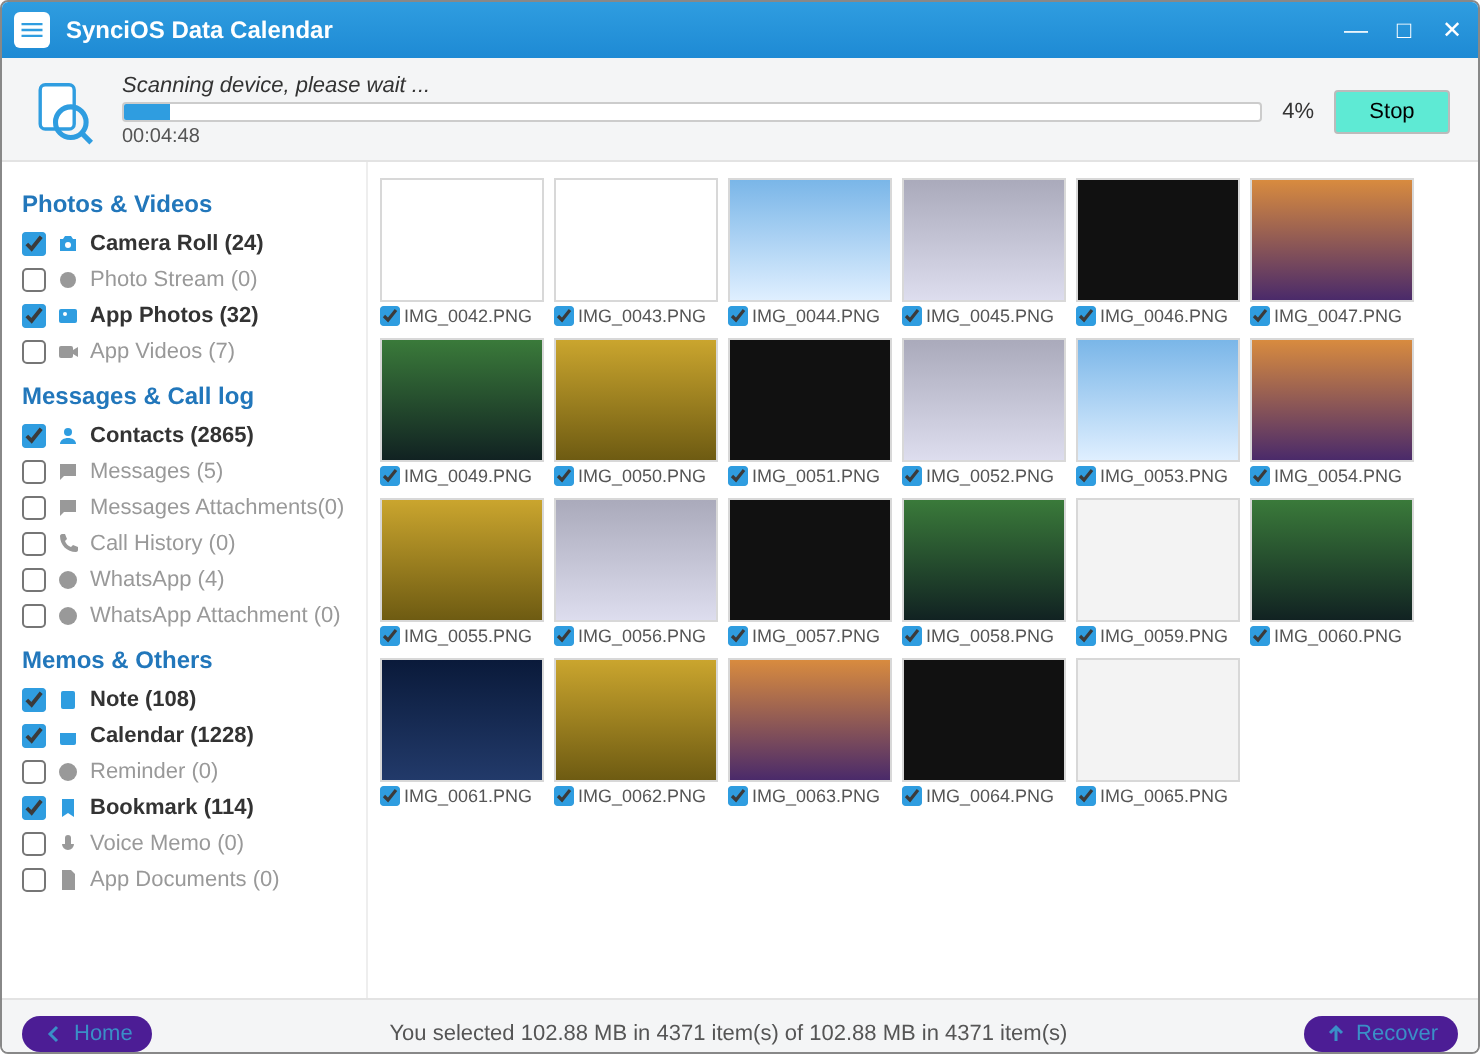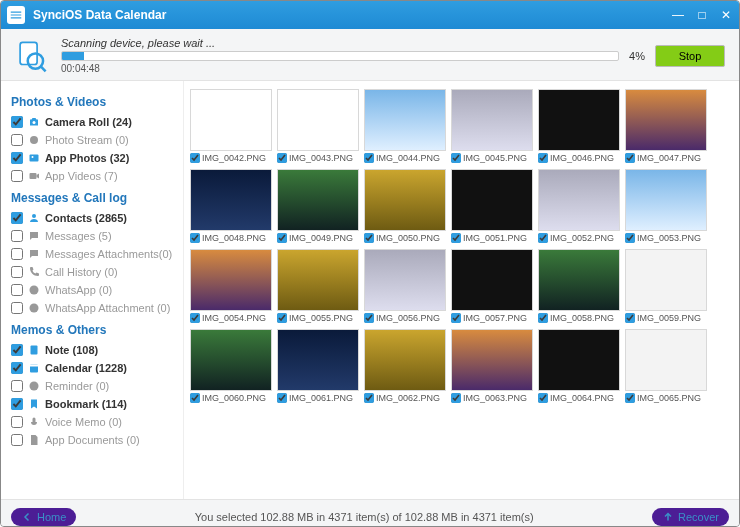--- a/index.html
+++ b/index.html
@@ -12,21 +12,21 @@
 .titlebar .controls span { width: 14px; text-align: center; cursor: pointer; font-weight: normal; }
 
 .progress-area { background: #f4f5f6; padding: 8px 14px 6px 14px; display: flex; align-items: center; border-bottom: 1px solid #e3e3e3; }
 .scan-icon { width: 34px; height: 34px; margin-right: 12px; display:flex; align-items:center; justify-content:center; }
 .progress-col { flex: 1; }
 .prog-label { font-size: 11px; color: #333; margin-bottom: 2px; font-style: italic; }
 .prog-track { width: 100%; height: 10px; background: #fff; border: 1px solid #ccc; border-radius: 2px; overflow: hidden; }
 .prog-fill { height: 100%; background: #2f9de0; }
 .elapsed { font-size: 10px; color: #555; margin-top: 2px; }
 .pct { font-size: 11px; color: #333; margin: 0 10px; }
-.stop-btn { width: 70px; height: 22px; background: #84cc16; border: 1px solid #bbb; font-size: 11px; cursor: pointer; border-radius: 2px; }
+.stop-btn { width: 58px; height: 22px; background: #5eead4; border: 1px solid #bbb; font-size: 11px; cursor: pointer; border-radius: 2px; }
 
 .body-area { display: flex; height: 418px; }
 
 .sidebar { width: 182px; padding: 8px 6px 8px 10px; overflow-y: auto; font-size: 11px; }
 .cat-header { color: #2277bb; font-weight: bold; margin: 6px 0 4px 0; font-size: 12px; }
 .cat-item { display: flex; align-items: center; gap: 4px; padding: 2px 0; color: #999; cursor: pointer; }
 .cat-item.active { color: #333; font-weight: bold; }
 .cat-item input { width: 12px; height: 12px; accent-color: #2f9de0; }
 .cat-item .ci-icon { width: 14px; height: 14px; display:inline-flex; align-items:center; justify-content:center; }
 .cat-item .ci-icon.on { color: #2f9de0; }
@@ -171,21 +171,21 @@
         </span>
         <span class="ci-label">Call History (0)</span>
       </div>
       <div class="cat-item">
         <input type="checkbox" style="">
         <span class="ci-icon">
           <svg viewBox="0 0 24 24" width="12" height="12" fill="currentColor">
             <circle cx="12" cy="12" r="9"></circle>
           </svg>
         </span>
-        <span class="ci-label">WhatsApp (0)</span>
+        <span class="ci-label">WhatsApp (4)</span>
       </div>
       <div class="cat-item">
         <input type="checkbox" style="">
         <span class="ci-icon">
           <svg viewBox="0 0 24 24" width="12" height="12" fill="currentColor">
             <circle cx="12" cy="12" r="9"></circle>
           </svg>
         </span>
         <span class="ci-label">WhatsApp Attachment (0)</span>
       </div>
@@ -282,27 +282,20 @@
           <div class="thumb-cap">
             <input type="checkbox" checked="" style="">
             <span>IMG_0046.PNG</span>
           </div>
         </div>
         <div class="thumb">
           <div class="thumb-img bg-sunset"></div>
           <div class="thumb-cap">
             <input type="checkbox" checked="" style="">
             <span>IMG_0047.PNG</span>
-          </div>
-        </div>
-        <div class="thumb">
-          <div class="thumb-img bg-night"></div>
-          <div class="thumb-cap">
-            <input type="checkbox" checked="" style="">
-            <span>IMG_0048.PNG</span>
           </div>
         </div>
         <div class="thumb">
           <div class="thumb-img bg-green"></div>
           <div class="thumb-cap">
             <input type="checkbox" checked="" style="">
             <span>IMG_0049.PNG</span>
           </div>
         </div>
         <div class="thumb">

